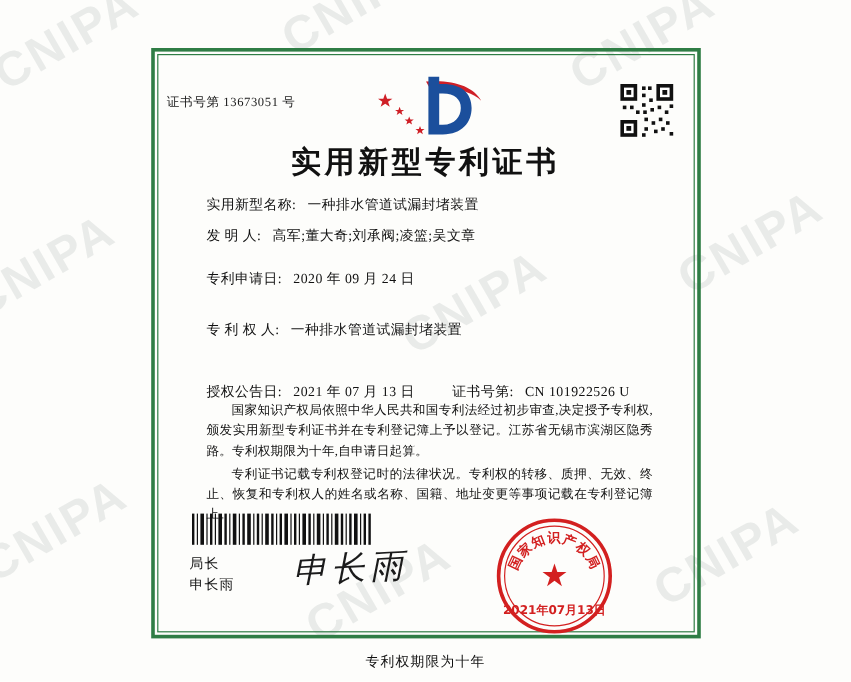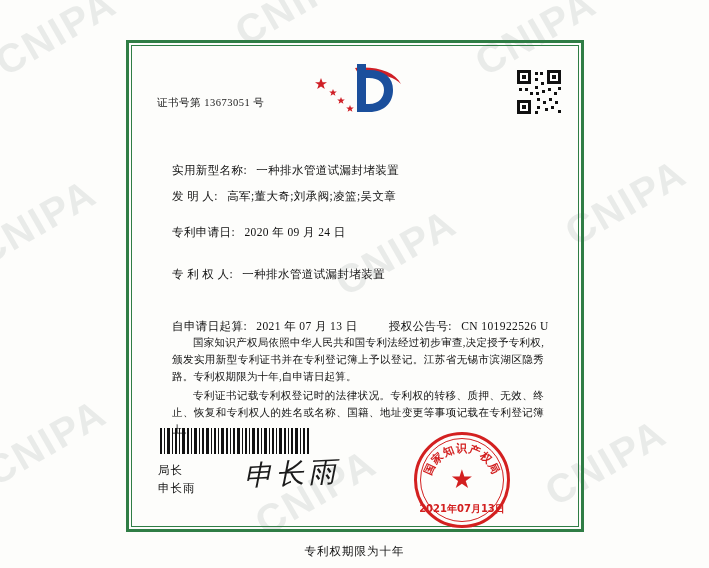--- a/index.html
+++ b/index.html
@@ -50,26 +50,25 @@
     top: 45px;
     width: 448px;
     height: 482px;
     border: 1px solid #2f7d45;
     box-sizing: border-box;
   }
 
   
   #cert-no {
     position: absolute;
-    left: 157px;
+    left: 139px;
     top: 78px;
     font-size: 10.5px;
     color: #1a1a1a;
     letter-spacing: 0.5px;
-    margin-top: 18px;
   }
   #qr {
     position: absolute;
     right: 148px;
     top: 70px;
     width: 44px;
     height: 44px;
   }
   #qr .cell {
     position: absolute;
@@ -313,41 +312,42 @@
       <path d="M50 2 L50 50 L62 50 C78 50, 86 40, 86 28 C86 16, 78 8, 62 8 L58 8 L58 16 L62 16 C72 16, 77 21, 77 28 C77 35, 72 42, 62 42 L59 42 L59 2 Z" fill="#1b4f9c"></path>
       <g fill="#cf1f26">
         <polygon points="14,16 15.6,20.2 20,20.2 16.4,22.8 17.8,27 14,24.4 10.2,27 11.6,22.8 8,20.2 12.4,20.2"></polygon>
         <polygon points="26,27 27,29.6 29.8,29.6 27.6,31.2 28.4,33.8 26,32.2 23.6,33.8 24.4,31.2 22.2,29.6 25,29.6"></polygon>
         <polygon points="34,35 35,37.6 37.8,37.6 35.6,39.2 36.4,41.8 34,40.2 31.6,41.8 32.4,39.2 30.2,37.6 33,37.6"></polygon>
         <polygon points="43,43 44,45.6 46.8,45.6 44.6,47.2 45.4,49.8 43,48.2 40.6,49.8 41.4,47.2 39.2,45.6 42,45.6"></polygon>
       </g>
     </svg>
   </div>
 
+  <div id="main-title">实用新型专利证书</div>
 
   <div class="field" id="f-name">
     <span class="lbl">实用新型名称:</span>
     <span class="val">一种排水管道试漏封堵装置</span>
   </div>
   <div class="field" id="f-inv">
     <span class="lbl">发 明 人:</span>
     <span class="val">高军;董大奇;刘承阀;凌篮;吴文章</span>
   </div>
   <div class="field" id="f-appdate">
     <span class="lbl">专利申请日:</span>
     <span class="val">2020 年 09 月 24 日</span>
   </div>
   <div class="field" id="f-owner">
     <span class="lbl">专 利 权 人:</span>
     <span class="val">一种排水管道试漏封堵装置</span>
   </div>
   <div class="field" id="f-grant">
-    <span class="lbl">自申请日起算:</span>
+    <span class="lbl">授权公告日:</span>
     <span class="val">2021 年 07 月 13 日</span>
-    <span class="val2">授权公告号:</span>
+    <span class="val2">证书号第:</span>
     <span class="val">CN 101922526 U</span>
   </div>
 
   <div class="para" id="p1">国家知识产权局依照中华人民共和国专利法经过初步审查,决定授予专利权,颁发实用新型专利证书并在专利登记簿上予以登记。江苏省无锡市滨湖区隐秀路。专利权期限为十年,自申请日起算。</div>
   <div class="para" id="p2">专利证书记载专利权登记时的法律状况。专利权的转移、质押、无效、终止、恢复和专利权人的姓名或名称、国籍、地址变更等事项记载在专利登记簿上。</div>
 
   <div id="barcode">
     <span style="left:0px;width:2px;"></span>
     <span style="left:4px;width:1px;"></span>
     <span style="left:7px;width:3px;"></span>

